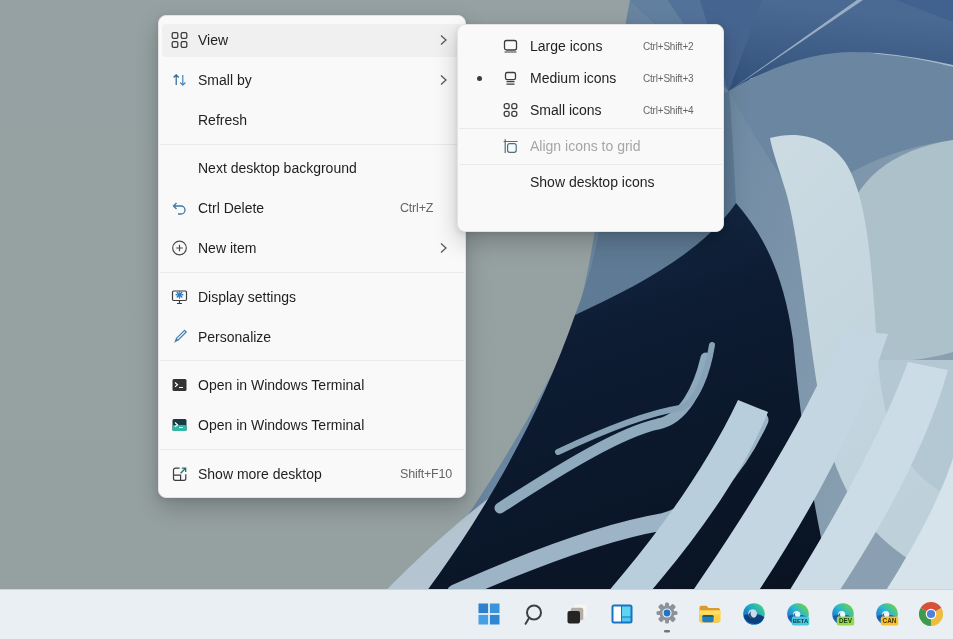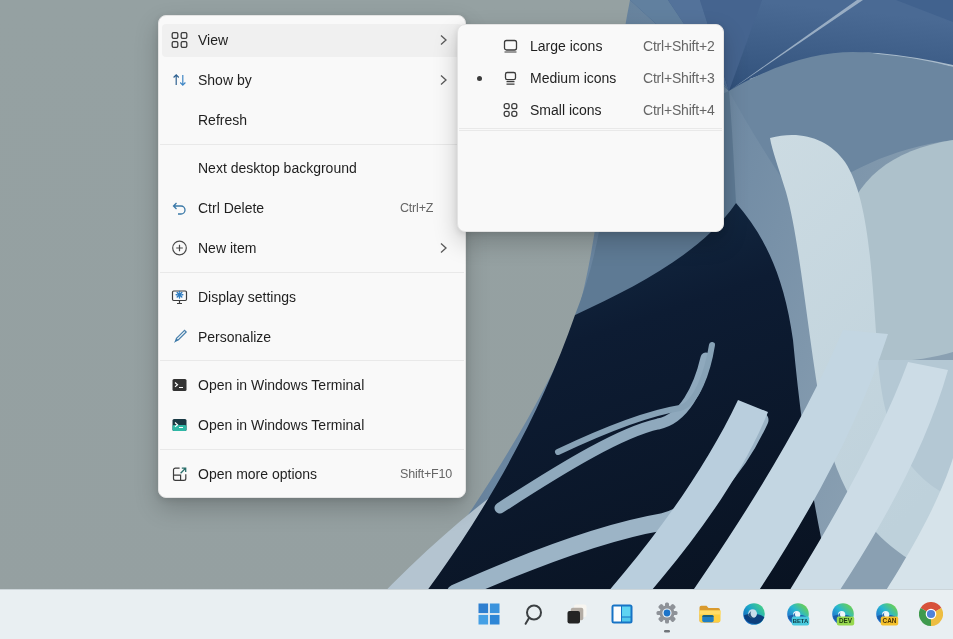--- a/index.html
+++ b/index.html
@@ -18,21 +18,21 @@
   .srow{position:relative;height:32px;}
   .hl{position:absolute;left:3px;right:3px;top:3.5px;bottom:3.5px;background:#f0f0f0;border-radius:4px;}
   .sep{height:1px;background:#e9e9e9;margin:3.7px 1px;}
   .ssep{height:1px;background:#e9e9e9;margin:1.5px 1px;}
   .icn{position:absolute;left:12px;top:50%;transform:translateY(-50%);width:17px;height:17px;}
   .sicn{position:absolute;left:44px;top:50%;transform:translateY(-50%);width:17px;height:17px;}
   .lbl{position:absolute;left:39px;top:50%;transform:translateY(-50%);font-size:14px;color:#1f1f1f;white-space:nowrap;}
   .slbl{position:absolute;left:72px;top:50%;transform:translateY(-50%);font-size:14px;color:#1f1f1f;white-space:nowrap;}
   .dis{color:#a6a6a6;}
   .sc{position:absolute;left:241px;top:50%;transform:translateY(-50%);font-size:12.5px;letter-spacing:-0.2px;color:#666;}
-  .ssc{position:absolute;left:185px;top:50%;transform:translateY(-50%);font-size:14px;letter-spacing:-0.2px;color:#666;}
+  .ssc{position:absolute;left:185px;top:50%;transform:translateY(-50%);font-size:10px;letter-spacing:-0.2px;color:#666;}
   .arr{position:absolute;right:16px;top:50%;transform:translateY(-50%);width:12px;height:12px;}
   .dot{position:absolute;left:19px;top:50%;margin-top:-2.5px;width:5px;height:5px;border-radius:50%;background:#3c3c3c;}
 </style>
 </head>
 <body>
 <svg id="wall" viewBox="0 0 953 639" preserveAspectRatio="none">
   <defs>
     <linearGradient id="bgg" x1="0" y1="0" x2="0" y2="1">
       <stop offset="0" stop-color="#95a1a2"></stop>
       <stop offset="1" stop-color="#95a0a1"></stop>
@@ -200,21 +200,21 @@
         <path d="M4 1.5 L9 6 L4 10.5" fill="none" stroke="#5a5a5a" stroke-width="1.3"></path>
       </svg>
   </div>
   <div class="row">
     <svg class="icn" viewBox="0 0 17 17">
         <g fill="none" stroke-width="1.2">
           <path d="M5.2 13.5 V3.5 M2.6 6 L5.2 3.4 L7.8 6" stroke="#2f6191"></path>
           <path d="M11.8 3.5 V13.5 M9.2 11 L11.8 13.6 L14.4 11" stroke="#3f86c5"></path>
         </g>
       </svg>
-    <span class="lbl">Show by</span>
+    <span class="lbl">Small by</span>
     <svg class="arr" viewBox="0 0 12 12">
         <path d="M4 1.5 L9 6 L4 10.5" fill="none" stroke="#5a5a5a" stroke-width="1.3"></path>
       </svg>
   </div>
   <div class="row">
       <span class="lbl">Refresh</span>
     </div>
   <div class="sep"></div>
   <div class="row">
       <span class="lbl">Next desktop background</span>
@@ -275,21 +275,21 @@
   <div class="row">
     <svg class="icn" viewBox="0 0 17 17">
         <g fill="none" stroke="#3c3c3c" stroke-width="1.2">
           <path d="M8.6 2.6 H4.4 A1.9 1.9 0 0 0 2.5 4.5 V13 A1.9 1.9 0 0 0 4.4 14.9 H12.9 A1.9 1.9 0 0 0 14.8 13 V8.8"></path>
           <path d="M2.5 9.6 H9.6 V14.9"></path>
         </g>
         <g fill="none" stroke="#2a6f6b" stroke-width="1.3">
           <path d="M9.6 7.8 L14.6 2.8 M10.8 2.7 H14.7 V6.6"></path>
         </g>
       </svg>
-    <span class="lbl">Open more options</span>
+    <span class="lbl">Show more desktop</span>
     <span class="sc">Shift+F10</span>
   </div>
 </div>
 
 <div class="menu" id="submenu">
   <div class="srow">
     <svg class="sicn" viewBox="0 0 17 17">
         <rect x="2.5" y="3" width="12" height="9.5" rx="2" fill="none" stroke="#3c3c3c" stroke-width="1.3"></rect>
         <path d="M2.5 14.5 H14.5" stroke="#3c3c3c" stroke-width="1.2"></path>
       </svg>
@@ -311,14 +311,26 @@
           <rect x="2.2" y="2.2" width="5" height="5" rx="2"></rect>
           <rect x="9.8" y="2.2" width="5" height="5" rx="2"></rect>
           <rect x="2.2" y="9.8" width="5" height="5" rx="2"></rect>
           <rect x="9.8" y="9.8" width="5" height="5" rx="2"></rect>
         </g>
       </svg>
     <span class="slbl">Small icons</span>
     <span class="ssc">Ctrl+Shift+4</span>
   </div>
   <div class="ssep"></div>
+  <div class="srow">
+    <svg class="sicn" viewBox="0 0 17 17">
+        <g fill="none" stroke="#4d6f80" stroke-width="1.2">
+          <path d="M3.2 1.8 V15.4 M1.6 4 H15.6"></path>
+          <rect x="5.6" y="6.2" width="8.6" height="8.6" rx="2"></rect>
+        </g>
+      </svg>
+    <span class="slbl dis">Align icons to grid</span>
+  </div>
   <div class="ssep"></div>
+  <div class="srow">
+      <span class="slbl">Show desktop icons</span>
+    </div>
 </div>
 
 </body></html>

